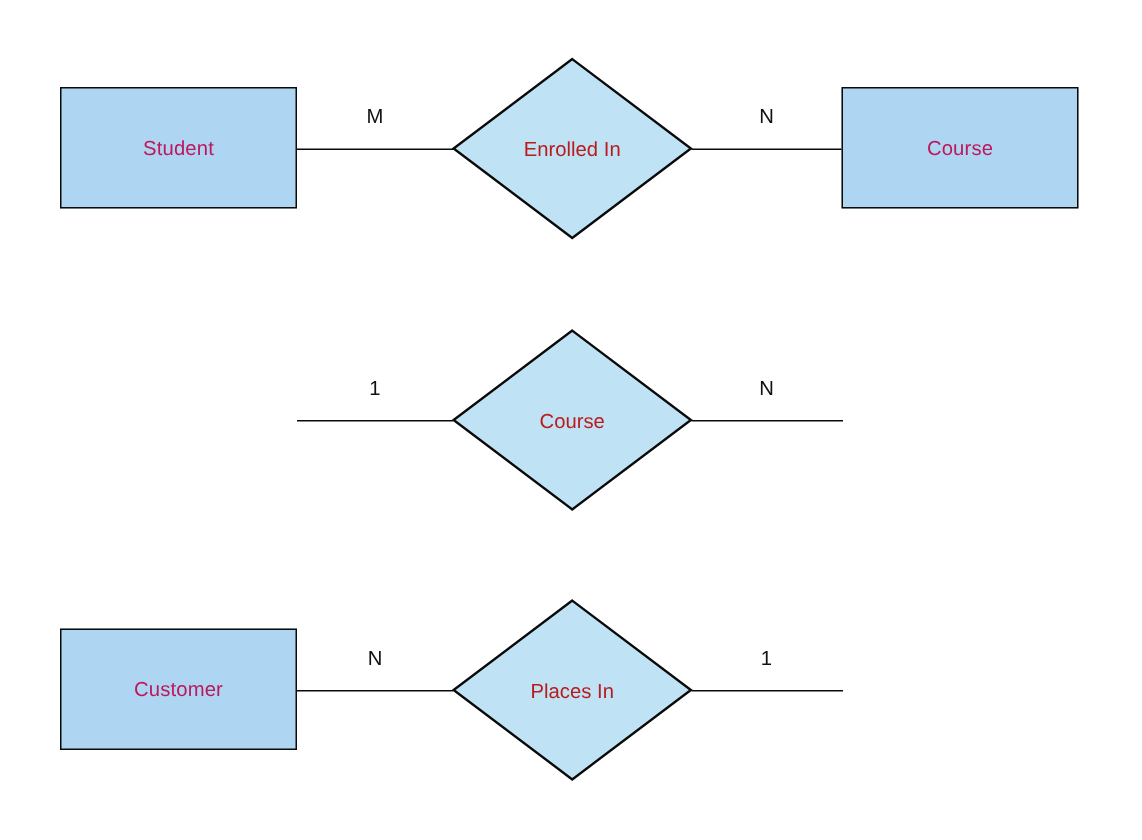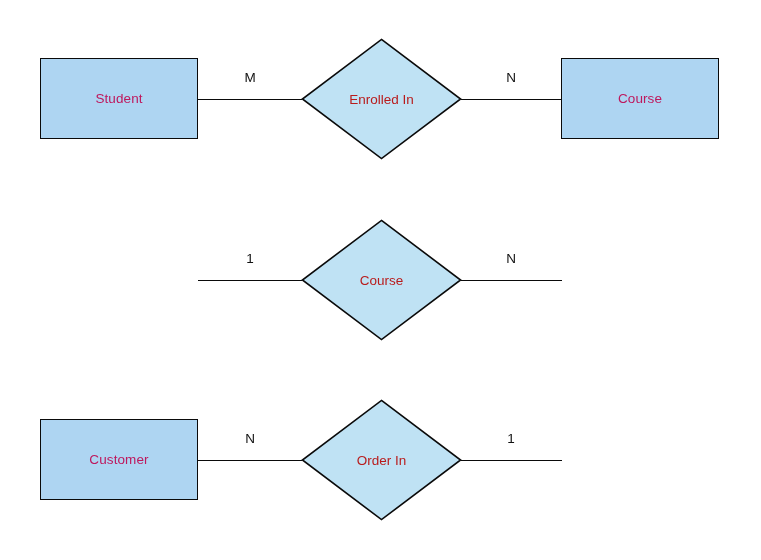--- a/index.html
+++ b/index.html
@@ -150,21 +150,21 @@
       <span class="entity-label">Customer</span>
     </div>
 
     <div class="connector connector-left"></div>
     <div class="card card-left">N</div>
 
     <div class="rel">
       <svg width="161" height="122" viewBox="0 0 161 122" aria-hidden="true">
         <polygon points="80.5,1.4 159.6,61 80.5,120.6 1.4,61" fill="#bfe2f4" stroke="#0a0a0a" stroke-width="1.6" stroke-linejoin="miter"></polygon>
       </svg>
-      <div class="rel-label">Order In</div>
+      <div class="rel-label">Places In</div>
     </div>
 
     <div class="connector connector-right"></div>
     <div class="card card-right">1</div>
 
   </div>
 
 </div>
 
 </body></html>

